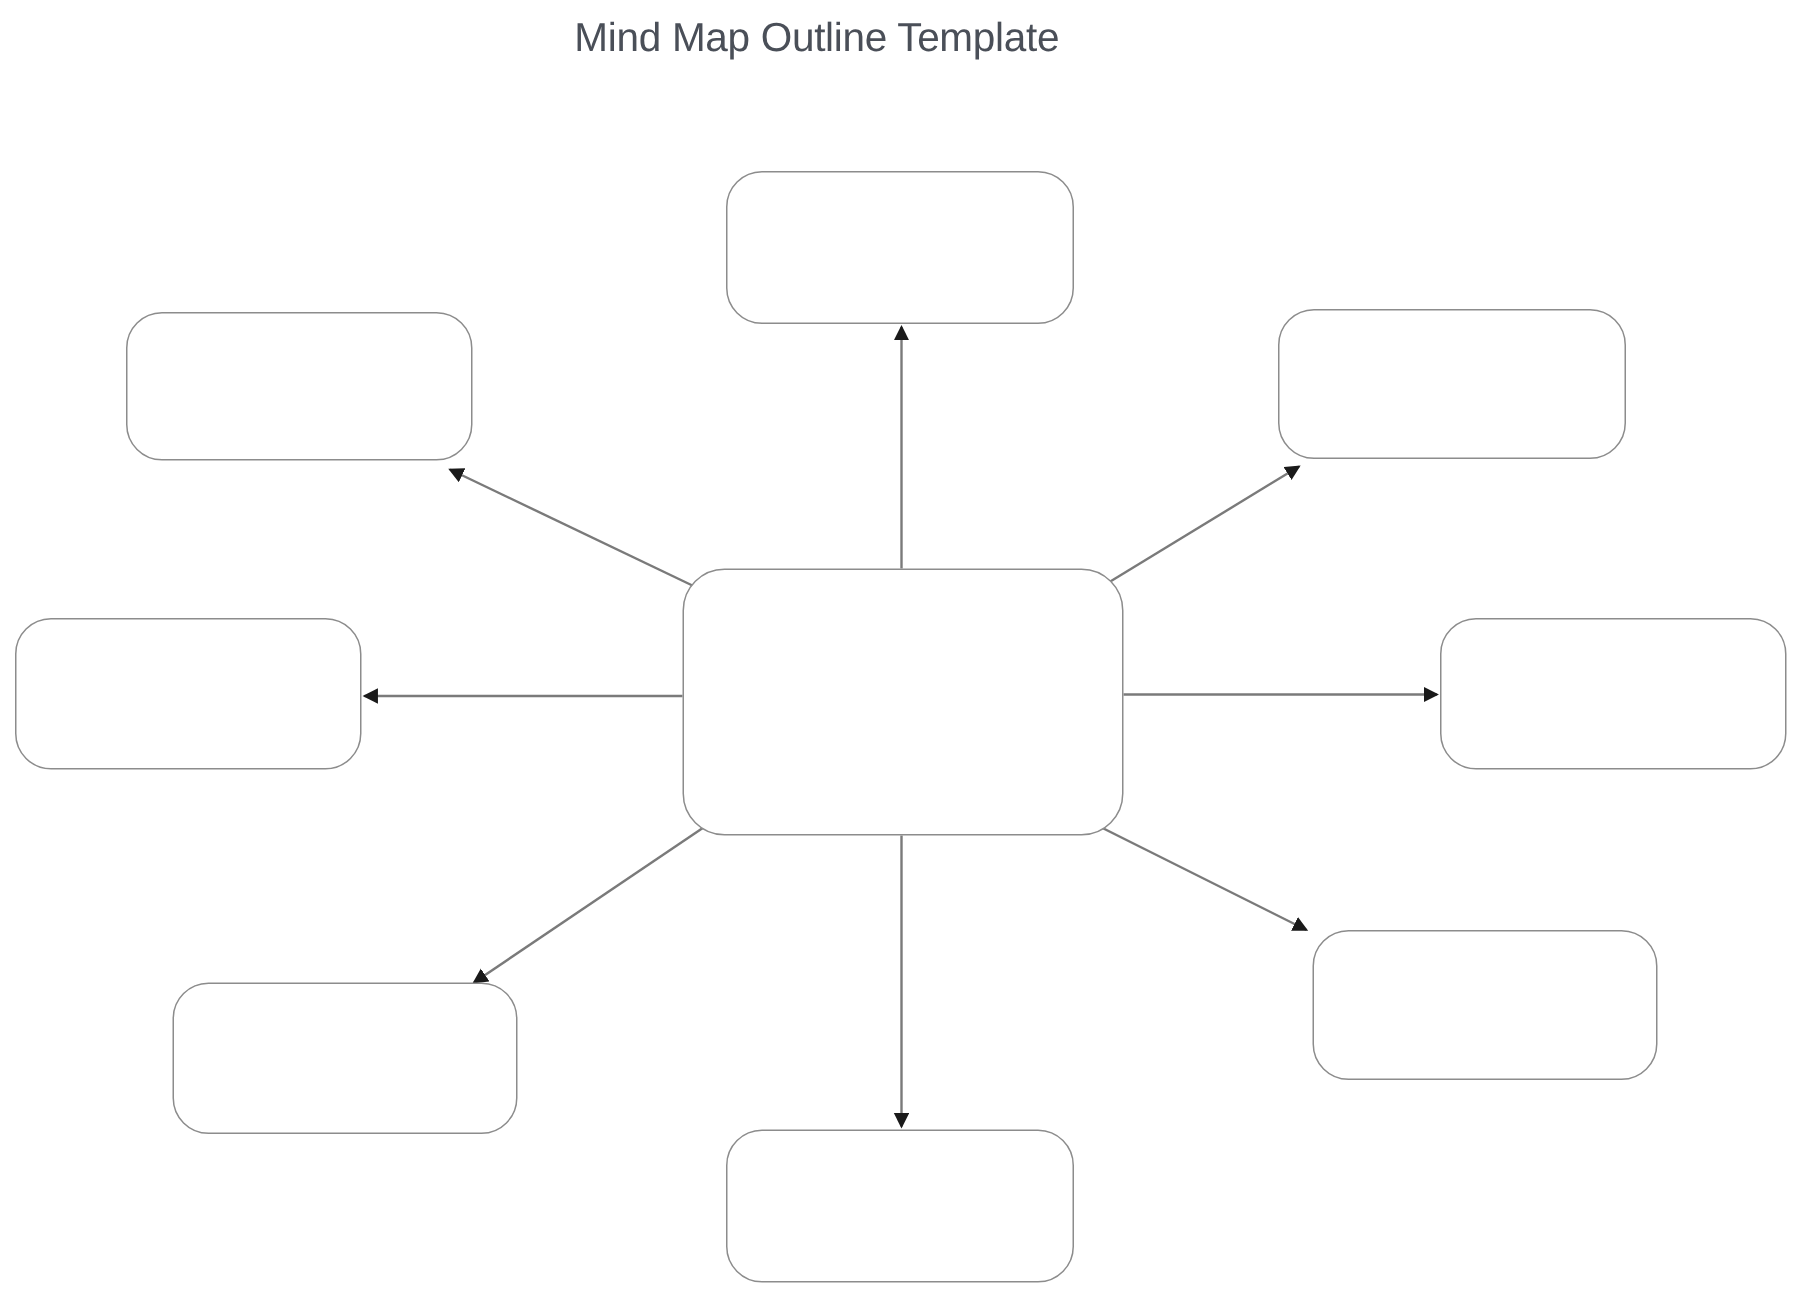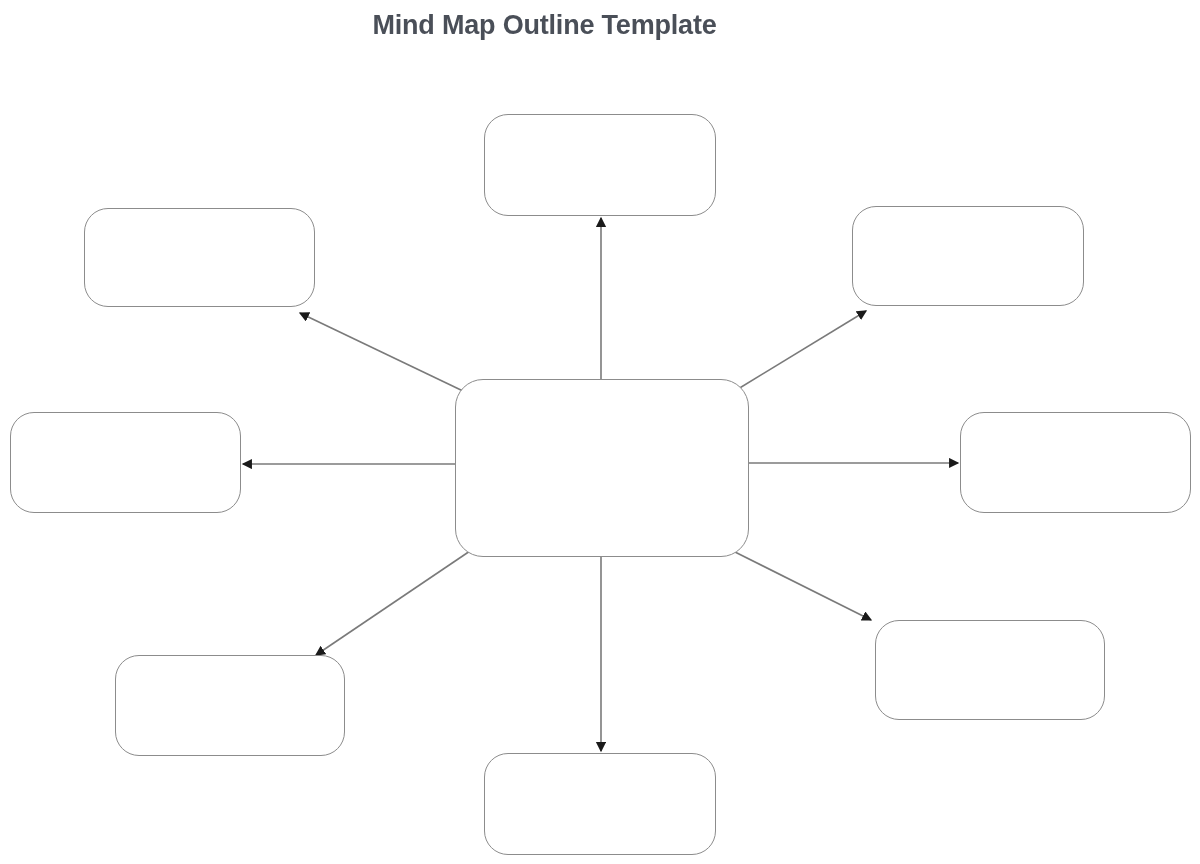--- a/index.html
+++ b/index.html
@@ -22,21 +22,21 @@
     height: 864px;
   }
   .title {
     position: absolute;
     left: 0;
     top: 10px;
     width: 1089px;
     text-align: center;
     font-family: "Liberation Sans", sans-serif;
     font-size: 27px;
-    font-weight: bold;
+    font-weight: normal;
     color: #4a4f58;
     letter-spacing: -0.2px;
     white-space: nowrap;
   }
   .node {
     position: absolute;
     box-sizing: border-box;
     background: #ffffff;
     border: 1.4px solid #8c8c8c;
     border-radius: 24px;

